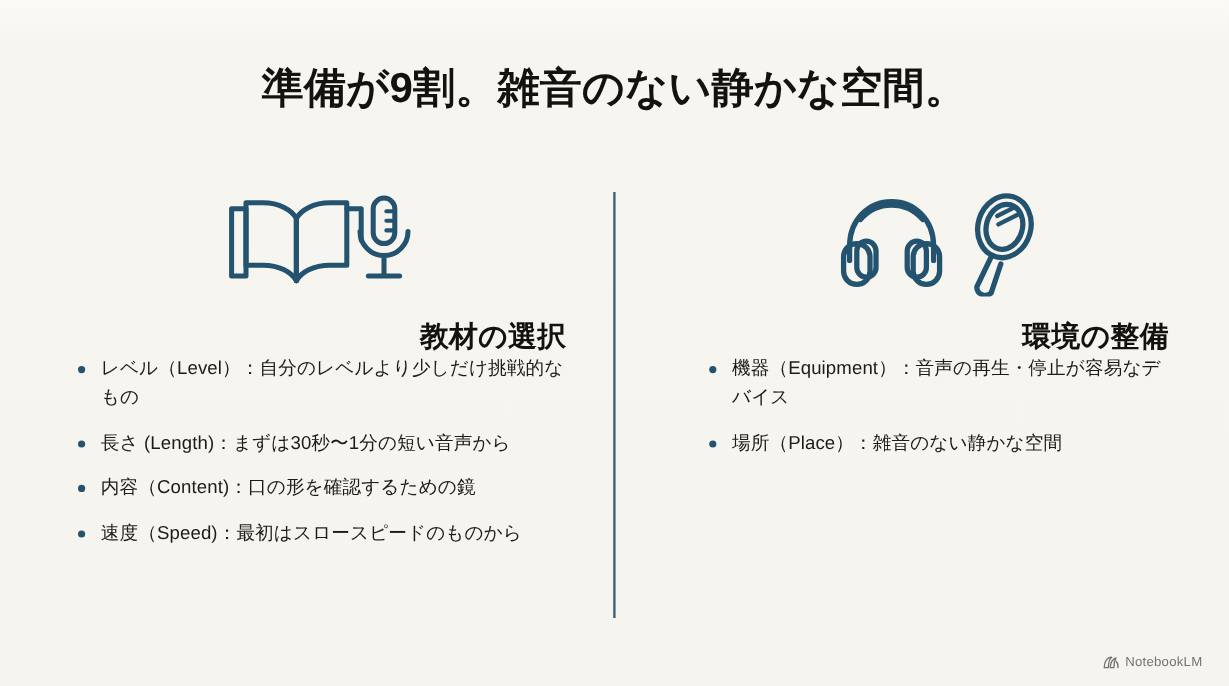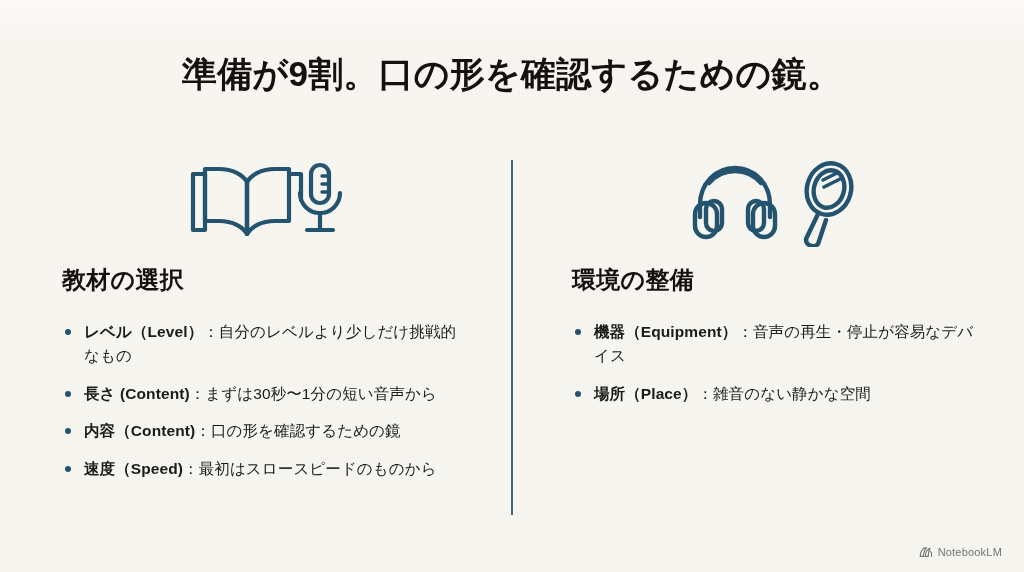--- a/index.html
+++ b/index.html
@@ -49,38 +49,37 @@
     flex-direction: row;
     align-items: flex-start;
   }
   .column {
     box-sizing: border-box;
     flex: 0 0 512px;
     width: 512px;
     padding: 0 38px;
   }
   .column-left  { padding-left: 62px; padding-right: 40px; }
-  .column-right { padding-left: 60px; padding-right: 50px; }
+  .column-right { padding-left: 76px; padding-right: 50px; }
 
   .icon-row {
     height: 106px;
     display: flex;
     align-items: center;
     justify-content: center;
     gap: 6px;
   }
   .icon-row svg { display: block; }
 
   .column-heading {
-    text-align: left;
+    text-align: right;
     font-size: 24px;
     font-weight: 700;
     color: #14110f;
     margin-top: 8px;
-    margin-bottom: 24px;
     letter-spacing: 0.3px;
   }
 
   .bullet-list {
     list-style: none;
     margin: 0;
     padding: 0;
   }
   .bullet-item {
     position: relative;
@@ -95,21 +94,21 @@
   .bullet-dot {
     position: absolute;
     left: 3px;
     top: 9px;
     width: 6px;
     height: 6px;
     border-radius: 50%;
     background: #23536f;
   }
   .bullet-term {
-    font-weight: 700;
+    font-weight: 400;
   }
 
   
   .divider {
     position: absolute;
     left: 511px;
     top: 160px;
     width: 2px;
     height: 355px;
     background: #2b5871;
@@ -129,21 +128,21 @@
     letter-spacing: 0.2px;
     opacity: 0.85;
   }
   .watermark svg { display: block; }
 </style>
 </head>
 <body>
 
 <div class="slide">
 
-  <div class="slide-title">準備が9割。口の形を確認するための鏡。</div>
+  <div class="slide-title">準備が9割。雑音のない静かな空間。</div>
 
   <div class="divider"></div>
 
   <div class="columns">
 
     <div class="column column-left">
 
       <div class="icon-row">
         <svg width="118" height="84" viewBox="0 0 118 84" fill="none">
           <g stroke="#23536f" stroke-width="4.2" stroke-linecap="round" stroke-linejoin="round" fill="none">
@@ -178,21 +177,21 @@
 
       <div class="column-heading">教材の選択</div>
 
       <ul class="bullet-list">
         <li class="bullet-item">
           <span class="bullet-dot"></span>
           <span class="bullet-term">レベル（Level）</span><span class="bullet-sep">：</span><span class="bullet-detail">自分のレベルより少しだけ挑戦的なもの</span>
         </li>
         <li class="bullet-item">
           <span class="bullet-dot"></span>
-          <span class="bullet-term">長さ (Content)</span><span class="bullet-sep">：</span><span class="bullet-detail">まずは30秒〜1分の短い音声から</span>
+          <span class="bullet-term">長さ (Length)</span><span class="bullet-sep">：</span><span class="bullet-detail">まずは30秒〜1分の短い音声から</span>
         </li>
         <li class="bullet-item">
           <span class="bullet-dot"></span>
           <span class="bullet-term">内容（Content)</span><span class="bullet-sep">：</span><span class="bullet-detail">口の形を確認するための鏡</span>
         </li>
         <li class="bullet-item">
           <span class="bullet-dot"></span>
           <span class="bullet-term">速度（Speed)</span><span class="bullet-sep">：</span><span class="bullet-detail">最初はスロースピードのものから</span>
         </li>
       </ul>

